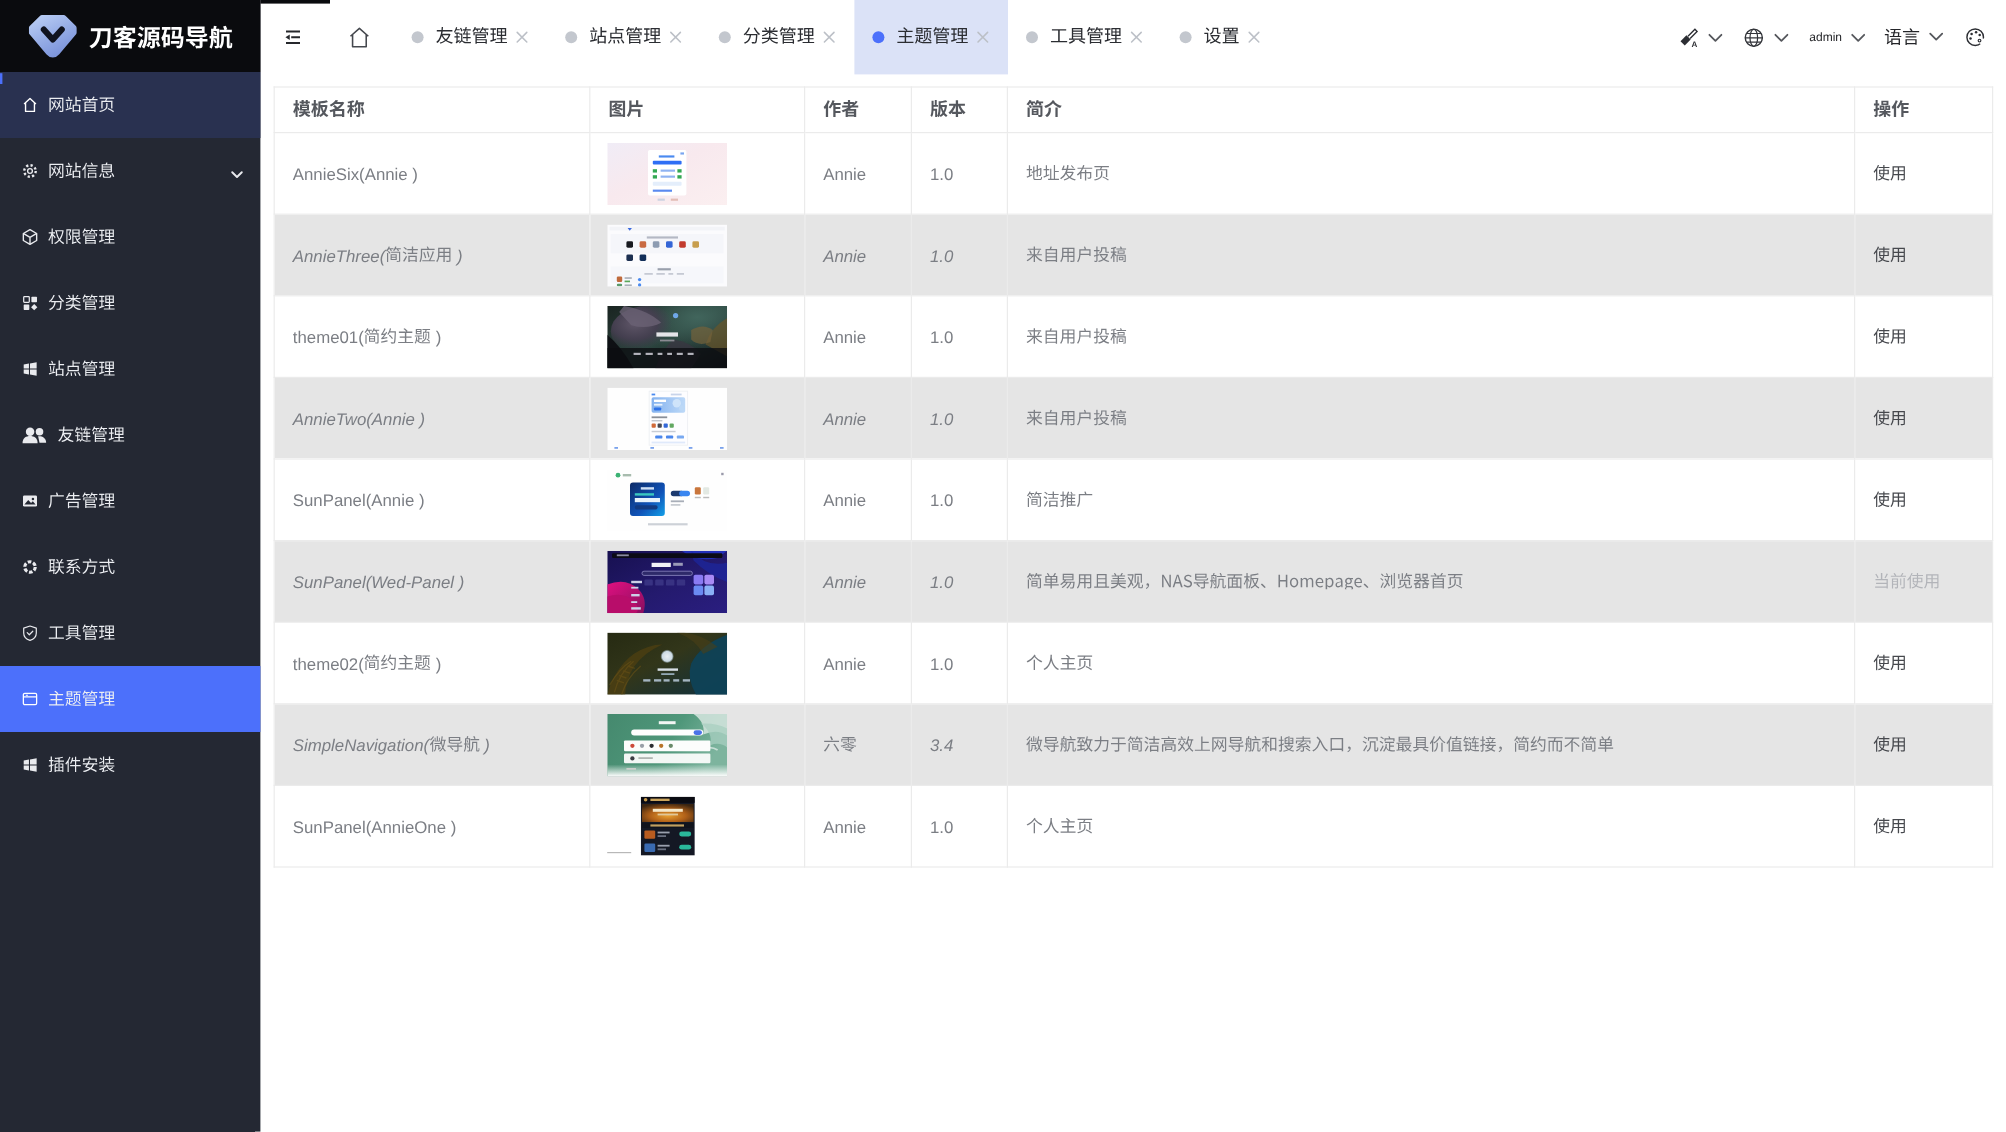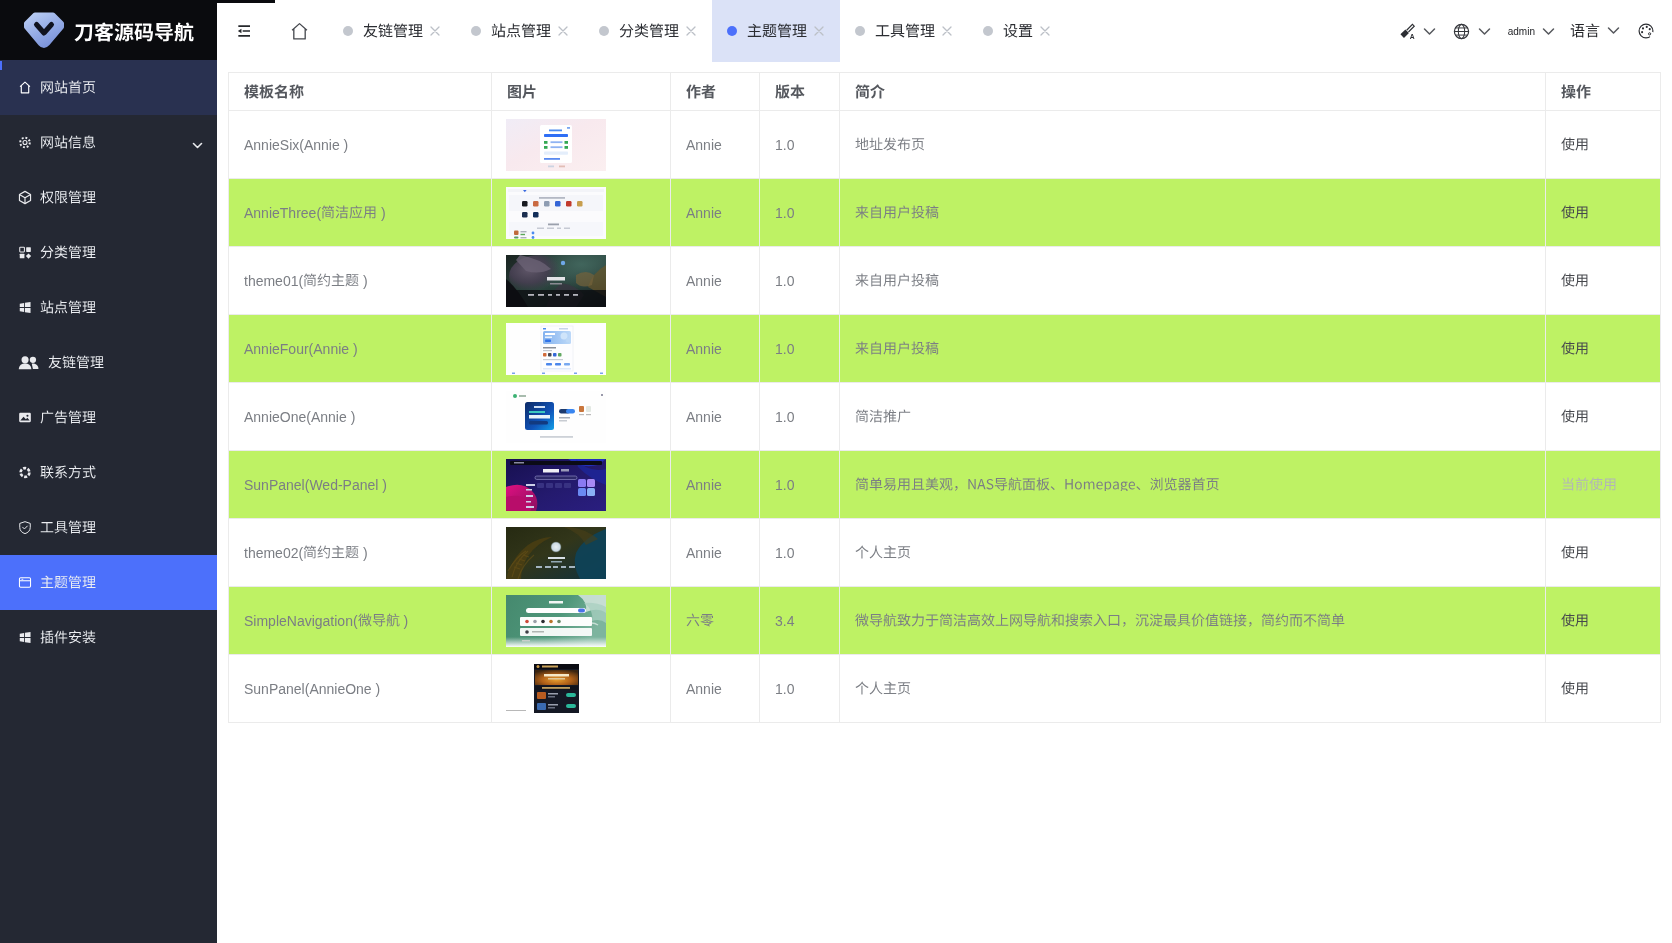--- a/index.html
+++ b/index.html
@@ -36,21 +36,21 @@
 .tright .item { display:flex; align-items:center; margin-right:0; }
 .tright .txt { font-size:10px; color:#242529; }
 .chev { margin:0 0 0 7px; display:flex; }
 
 
 .tablewrap { position:absolute; left:228px; top:72px; width:1432px; }
 table { border-collapse:collapse; width:1432px; table-layout:fixed; }
 th, td { border:1px solid #ebebeb; font-weight:normal; text-align:left; padding:0 0 0 15px; overflow:hidden; }
 th { height:38px; color:#55585e; font-weight:bold; font-size:15px; }
 td { height:68px; color:#7b7e84; font-size:14px; }
-tr.stripe td { background:#bef264; }
+tr.stripe td { background:#e5e5e5;font-style:italic; }
 .c1{width:263px;} .c2{width:179px;} .c3{width:89px;} .c4{width:80px;} .c5{width:706px;} .c6{width:115px;}
 td.imgcell { padding:0 0 0 14px; }
 .thumb { width:100px; height:52px; position:relative; overflow:hidden; }
 .muted { color:#b2b4b9; }
 td.use { color:#46484d; }
 </style>
 </head>
 <body>
 
 <div class="sidebar">
@@ -489,21 +489,21 @@
     <td>Annie</td>
           <td>1.0</td>
           <td><svg class="cj " width="84.0" height="14.0" viewBox="0 -12.3 84.0 14.0" style="vertical-align:-1.7px">
               <path d="M10.6 -8.8C10.3 -8 9.7 -6.7 9.2 -6L10.1 -5.7C10.6 -6.4 11.2 -7.5 11.7 -8.5ZM2.6 -8.4C3.1 -7.6 3.7 -6.4 3.9 -5.7L4.9 -6.1C4.7 -6.8 4.1 -7.9 3.5 -8.7ZM6.4 -11.8V-10.1H1.5V-9.1H6.4V-5.5H0.8V-4.5H5.7C4.4 -2.8 2.4 -1.2 0.5 -0.4C0.7 -0.2 1.1 0.3 1.2 0.5C3.1 -0.4 5.1 -2.1 6.4 -3.9V1.1H7.5V-4C8.9 -2.1 10.9 -0.4 12.8 0.5C13 0.3 13.3 -0.1 13.6 -0.3C11.6 -1.2 9.6 -2.8 8.3 -4.5H13.2V-5.5H7.5V-9.1H12.6V-10.1H7.5V-11.8Z M17.3 -5.8H24.8V-3.7H17.3ZM17.3 -6.7V-8.8H24.8V-6.7ZM17.3 -2.7H24.8V-0.6H17.3ZM20.4 -11.8C20.3 -11.2 20 -10.5 19.8 -9.8H16.3V1.1H17.3V0.4H24.8V1.1H25.9V-9.8H20.9C21.1 -10.4 21.4 -11 21.6 -11.6Z M30.1 -10.8V-5.7C30.1 -3.7 30 -1.2 28.4 0.5C28.7 0.6 29.1 1 29.3 1.2C30.3 0 30.8 -1.6 31 -3.2H34.5V1H35.6V-3.2H39.4V-0.3C39.4 -0.1 39.3 0 39 0C38.7 0.1 37.8 0.1 36.8 0C36.9 0.3 37.1 0.8 37.2 1C38.5 1.1 39.3 1 39.8 0.9C40.2 0.7 40.4 0.4 40.4 -0.3V-10.8ZM31.2 -9.8H34.5V-7.5H31.2ZM39.4 -9.8V-7.5H35.6V-9.8ZM31.2 -6.5H34.5V-4.2H31.1C31.2 -4.7 31.2 -5.2 31.2 -5.7ZM39.4 -6.5V-4.2H35.6V-6.5Z M45.5 -8.6H52.8V-5.8H45.4L45.5 -6.5ZM48.2 -11.6C48.5 -10.9 48.8 -10.2 48.9 -9.6H44.4V-6.5C44.4 -4.4 44.2 -1.5 42.5 0.6C42.7 0.7 43.2 1 43.4 1.2C44.8 -0.5 45.2 -2.8 45.4 -4.8H52.8V-3.9H53.8V-9.6H49.4L50 -9.8C49.9 -10.3 49.5 -11.2 49.2 -11.8Z M58.6 -11.8V-8.9H56.6V-8H58.6V-4.9C57.8 -4.7 57.1 -4.5 56.5 -4.4L56.8 -3.3L58.6 -3.9V-0.2C58.6 -0 58.5 0 58.3 0.1C58.1 0.1 57.5 0.1 56.8 0C57 0.3 57.1 0.7 57.2 1C58.1 1 58.7 1 59.1 0.8C59.4 0.7 59.6 0.4 59.6 -0.2V-4.2L61 -4.6L60.9 -5.6L59.6 -5.2V-8H61.3V-8.9H59.6V-11.8ZM62.6 -11.3V-9.7C62.6 -8.7 62.4 -7.6 60.8 -6.7C61 -6.5 61.4 -6.1 61.5 -5.9C63.2 -6.9 63.6 -8.4 63.6 -9.7V-10.3H66.1V-8C66.1 -7 66.3 -6.6 67.3 -6.6C67.5 -6.6 68.2 -6.6 68.4 -6.6C68.7 -6.6 69 -6.6 69.2 -6.6C69.2 -6.9 69.1 -7.3 69.1 -7.5C68.9 -7.5 68.6 -7.5 68.4 -7.5C68.2 -7.5 67.5 -7.5 67.3 -7.5C67.1 -7.5 67.1 -7.6 67.1 -8V-11.3ZM67 -4.6C66.5 -3.5 65.7 -2.6 64.8 -1.9C63.9 -2.6 63.2 -3.6 62.7 -4.6ZM61.3 -5.6V-4.6H61.9L61.7 -4.5C62.2 -3.3 63 -2.2 64 -1.3C62.8 -0.6 61.5 -0.1 60.1 0.2C60.4 0.4 60.6 0.9 60.7 1.1C62.1 0.8 63.6 0.2 64.8 -0.6C65.9 0.2 67.2 0.8 68.8 1.1C68.9 0.9 69.2 0.4 69.4 0.2C68 -0.1 66.8 -0.6 65.7 -1.3C66.9 -2.3 67.9 -3.6 68.4 -5.3L67.8 -5.6L67.6 -5.6Z M77.3 -7.9H81.3V-6.6H77.3ZM76.3 -8.6V-5.8H82.2V-8.6ZM78.2 -2.5H80.4V-1.2H78.2ZM77.4 -3.3V-0.4H81.2V-3.3ZM74.7 -11.6C73.7 -11.2 72.1 -10.8 70.7 -10.6C70.8 -10.3 71 -10 71 -9.7C71.6 -9.8 72.1 -9.9 72.7 -10V-7.7H70.7V-6.7H72.5C72 -5.2 71.2 -3.4 70.4 -2.4C70.5 -2.1 70.8 -1.7 70.9 -1.4C71.6 -2.2 72.2 -3.5 72.7 -4.9V1.1H73.7V-5.3C74.1 -4.8 74.5 -4.1 74.7 -3.7L75.4 -4.6C75.1 -4.9 74.1 -6 73.7 -6.4V-6.7H75.5V-7.7H73.7V-10.2C74.3 -10.4 74.9 -10.5 75.3 -10.7ZM78.2 -11.6C78.5 -11.2 78.7 -10.7 78.8 -10.3H75.3V-9.4H83.4V-10.3H79.9C79.8 -10.8 79.5 -11.4 79.2 -11.8ZM75.5 -5V1.1H76.4V-4.1H82.2V0.1C82.2 0.3 82.1 0.3 82 0.3C81.9 0.3 81.4 0.3 80.9 0.3C81 0.5 81.1 0.9 81.2 1.1C81.9 1.1 82.4 1.1 82.7 1C83.1 0.8 83.1 0.6 83.1 0.1V-5Z" fill="#7b7e84"></path>
             </svg></td>
           <td class="use"><svg class="cj " width="28.0" height="14.0" viewBox="0 -12.3 28.0 14.0" style="vertical-align:-1.7px">
               <path d="M8.4 -11.7V-10.2H4.5V-9.2H8.4V-7.9H4.9V-4H8.3C8.2 -3.2 8 -2.5 7.6 -1.8C6.8 -2.4 6.2 -3 5.8 -3.7L4.9 -3.4C5.4 -2.5 6.1 -1.8 6.9 -1.1C6.3 -0.5 5.3 -0.1 4 0.3C4.2 0.5 4.5 0.9 4.6 1.2C6.1 0.7 7.1 0.1 7.8 -0.5C9.2 0.3 11 0.9 13 1.1C13.1 0.8 13.4 0.4 13.6 0.2C11.6 -0 9.8 -0.5 8.4 -1.3C9 -2.1 9.2 -3 9.3 -4H13V-7.9H9.4V-9.2H13.5V-10.2H9.4V-11.7ZM5.9 -7H8.4V-5.5L8.4 -4.9H5.9ZM9.4 -7H12V-4.9H9.4L9.4 -5.5ZM3.9 -11.8C3.1 -9.7 1.7 -7.6 0.3 -6.2C0.5 -6 0.8 -5.4 0.9 -5.2C1.4 -5.7 1.9 -6.4 2.4 -7V1.2H3.4V-8.6C4 -9.5 4.5 -10.5 4.9 -11.5Z M16.1 -10.8V-5.7C16.1 -3.7 16 -1.2 14.4 0.5C14.7 0.6 15.1 1 15.3 1.2C16.3 0 16.8 -1.6 17 -3.2H20.5V1H21.6V-3.2H25.4V-0.3C25.4 -0.1 25.3 0 25 0C24.7 0.1 23.8 0.1 22.8 0C22.9 0.3 23.1 0.8 23.2 1C24.5 1.1 25.3 1 25.8 0.9C26.2 0.7 26.4 0.4 26.4 -0.3V-10.8ZM17.2 -9.8H20.5V-7.5H17.2ZM25.4 -9.8V-7.5H21.6V-9.8ZM17.2 -6.5H20.5V-4.2H17.1C17.2 -4.7 17.2 -5.2 17.2 -5.7ZM25.4 -6.5V-4.2H21.6V-6.5Z" fill="#46484d"></path>
             </svg></td>
   </tr>
   <tr class="stripe">
-    <td>AnnieFour(Annie )</td>
+    <td>AnnieTwo(Annie )</td>
     <td class="imgcell">
             <div class="thumb"><svg width="100" height="52">
 <defs>
                   <linearGradient id="p4" x1="0" y1="0" x2="1" y2="0">
                     <stop offset="0" stop-color="#84b2ef"></stop>
                     <stop offset="1" stop-color="#bdd9f8"></stop>
                   </linearGradient>
                 </defs>
 <rect width="100" height="52" fill="#fefefe"></rect>
 <rect x="35" y="3" width="32" height="45" fill="#fdfdff" stroke="#eef0f4" stroke-width="0.8"></rect>
@@ -539,21 +539,21 @@
     <td>Annie</td>
           <td>1.0</td>
           <td><svg class="cj " width="84.0" height="14.0" viewBox="0 -12.3 84.0 14.0" style="vertical-align:-1.7px">
               <path d="M10.6 -8.8C10.3 -8 9.7 -6.7 9.2 -6L10.1 -5.7C10.6 -6.4 11.2 -7.5 11.7 -8.5ZM2.6 -8.4C3.1 -7.6 3.7 -6.4 3.9 -5.7L4.9 -6.1C4.7 -6.8 4.1 -7.9 3.5 -8.7ZM6.4 -11.8V-10.1H1.5V-9.1H6.4V-5.5H0.8V-4.5H5.7C4.4 -2.8 2.4 -1.2 0.5 -0.4C0.7 -0.2 1.1 0.3 1.2 0.5C3.1 -0.4 5.1 -2.1 6.4 -3.9V1.1H7.5V-4C8.9 -2.1 10.9 -0.4 12.8 0.5C13 0.3 13.3 -0.1 13.6 -0.3C11.6 -1.2 9.6 -2.8 8.3 -4.5H13.2V-5.5H7.5V-9.1H12.6V-10.1H7.5V-11.8Z M17.3 -5.8H24.8V-3.7H17.3ZM17.3 -6.7V-8.8H24.8V-6.7ZM17.3 -2.7H24.8V-0.6H17.3ZM20.4 -11.8C20.3 -11.2 20 -10.5 19.8 -9.8H16.3V1.1H17.3V0.4H24.8V1.1H25.9V-9.8H20.9C21.1 -10.4 21.4 -11 21.6 -11.6Z M30.1 -10.8V-5.7C30.1 -3.7 30 -1.2 28.4 0.5C28.7 0.6 29.1 1 29.3 1.2C30.3 0 30.8 -1.6 31 -3.2H34.5V1H35.6V-3.2H39.4V-0.3C39.4 -0.1 39.3 0 39 0C38.7 0.1 37.8 0.1 36.8 0C36.9 0.3 37.1 0.8 37.2 1C38.5 1.1 39.3 1 39.8 0.9C40.2 0.7 40.4 0.4 40.4 -0.3V-10.8ZM31.2 -9.8H34.5V-7.5H31.2ZM39.4 -9.8V-7.5H35.6V-9.8ZM31.2 -6.5H34.5V-4.2H31.1C31.2 -4.7 31.2 -5.2 31.2 -5.7ZM39.4 -6.5V-4.2H35.6V-6.5Z M45.5 -8.6H52.8V-5.8H45.4L45.5 -6.5ZM48.2 -11.6C48.5 -10.9 48.8 -10.2 48.9 -9.6H44.4V-6.5C44.4 -4.4 44.2 -1.5 42.5 0.6C42.7 0.7 43.2 1 43.4 1.2C44.8 -0.5 45.2 -2.8 45.4 -4.8H52.8V-3.9H53.8V-9.6H49.4L50 -9.8C49.9 -10.3 49.5 -11.2 49.2 -11.8Z M58.6 -11.8V-8.9H56.6V-8H58.6V-4.9C57.8 -4.7 57.1 -4.5 56.5 -4.4L56.8 -3.3L58.6 -3.9V-0.2C58.6 -0 58.5 0 58.3 0.1C58.1 0.1 57.5 0.1 56.8 0C57 0.3 57.1 0.7 57.2 1C58.1 1 58.7 1 59.1 0.8C59.4 0.7 59.6 0.4 59.6 -0.2V-4.2L61 -4.6L60.9 -5.6L59.6 -5.2V-8H61.3V-8.9H59.6V-11.8ZM62.6 -11.3V-9.7C62.6 -8.7 62.4 -7.6 60.8 -6.7C61 -6.5 61.4 -6.1 61.5 -5.9C63.2 -6.9 63.6 -8.4 63.6 -9.7V-10.3H66.1V-8C66.1 -7 66.3 -6.6 67.3 -6.6C67.5 -6.6 68.2 -6.6 68.4 -6.6C68.7 -6.6 69 -6.6 69.2 -6.6C69.2 -6.9 69.1 -7.3 69.1 -7.5C68.9 -7.5 68.6 -7.5 68.4 -7.5C68.2 -7.5 67.5 -7.5 67.3 -7.5C67.1 -7.5 67.1 -7.6 67.1 -8V-11.3ZM67 -4.6C66.5 -3.5 65.7 -2.6 64.8 -1.9C63.9 -2.6 63.2 -3.6 62.7 -4.6ZM61.3 -5.6V-4.6H61.9L61.7 -4.5C62.2 -3.3 63 -2.2 64 -1.3C62.8 -0.6 61.5 -0.1 60.1 0.2C60.4 0.4 60.6 0.9 60.7 1.1C62.1 0.8 63.6 0.2 64.8 -0.6C65.9 0.2 67.2 0.8 68.8 1.1C68.9 0.9 69.2 0.4 69.4 0.2C68 -0.1 66.8 -0.6 65.7 -1.3C66.9 -2.3 67.9 -3.6 68.4 -5.3L67.8 -5.6L67.6 -5.6Z M77.3 -7.9H81.3V-6.6H77.3ZM76.3 -8.6V-5.8H82.2V-8.6ZM78.2 -2.5H80.4V-1.2H78.2ZM77.4 -3.3V-0.4H81.2V-3.3ZM74.7 -11.6C73.7 -11.2 72.1 -10.8 70.7 -10.6C70.8 -10.3 71 -10 71 -9.7C71.6 -9.8 72.1 -9.9 72.7 -10V-7.7H70.7V-6.7H72.5C72 -5.2 71.2 -3.4 70.4 -2.4C70.5 -2.1 70.8 -1.7 70.9 -1.4C71.6 -2.2 72.2 -3.5 72.7 -4.9V1.1H73.7V-5.3C74.1 -4.8 74.5 -4.1 74.7 -3.7L75.4 -4.6C75.1 -4.9 74.1 -6 73.7 -6.4V-6.7H75.5V-7.7H73.7V-10.2C74.3 -10.4 74.9 -10.5 75.3 -10.7ZM78.2 -11.6C78.5 -11.2 78.7 -10.7 78.8 -10.3H75.3V-9.4H83.4V-10.3H79.9C79.8 -10.8 79.5 -11.4 79.2 -11.8ZM75.5 -5V1.1H76.4V-4.1H82.2V0.1C82.2 0.3 82.1 0.3 82 0.3C81.9 0.3 81.4 0.3 80.9 0.3C81 0.5 81.1 0.9 81.2 1.1C81.9 1.1 82.4 1.1 82.7 1C83.1 0.8 83.1 0.6 83.1 0.1V-5Z" fill="#7b7e84"></path>
             </svg></td>
           <td class="use"><svg class="cj " width="28.0" height="14.0" viewBox="0 -12.3 28.0 14.0" style="vertical-align:-1.7px">
               <path d="M8.4 -11.7V-10.2H4.5V-9.2H8.4V-7.9H4.9V-4H8.3C8.2 -3.2 8 -2.5 7.6 -1.8C6.8 -2.4 6.2 -3 5.8 -3.7L4.9 -3.4C5.4 -2.5 6.1 -1.8 6.9 -1.1C6.3 -0.5 5.3 -0.1 4 0.3C4.2 0.5 4.5 0.9 4.6 1.2C6.1 0.7 7.1 0.1 7.8 -0.5C9.2 0.3 11 0.9 13 1.1C13.1 0.8 13.4 0.4 13.6 0.2C11.6 -0 9.8 -0.5 8.4 -1.3C9 -2.1 9.2 -3 9.3 -4H13V-7.9H9.4V-9.2H13.5V-10.2H9.4V-11.7ZM5.9 -7H8.4V-5.5L8.4 -4.9H5.9ZM9.4 -7H12V-4.9H9.4L9.4 -5.5ZM3.9 -11.8C3.1 -9.7 1.7 -7.6 0.3 -6.2C0.5 -6 0.8 -5.4 0.9 -5.2C1.4 -5.7 1.9 -6.4 2.4 -7V1.2H3.4V-8.6C4 -9.5 4.5 -10.5 4.9 -11.5Z M16.1 -10.8V-5.7C16.1 -3.7 16 -1.2 14.4 0.5C14.7 0.6 15.1 1 15.3 1.2C16.3 0 16.8 -1.6 17 -3.2H20.5V1H21.6V-3.2H25.4V-0.3C25.4 -0.1 25.3 0 25 0C24.7 0.1 23.8 0.1 22.8 0C22.9 0.3 23.1 0.8 23.2 1C24.5 1.1 25.3 1 25.8 0.9C26.2 0.7 26.4 0.4 26.4 -0.3V-10.8ZM17.2 -9.8H20.5V-7.5H17.2ZM25.4 -9.8V-7.5H21.6V-9.8ZM17.2 -6.5H20.5V-4.2H17.1C17.2 -4.7 17.2 -5.2 17.2 -5.7ZM25.4 -6.5V-4.2H21.6V-6.5Z" fill="#46484d"></path>
             </svg></td>
   </tr>
   <tr>
-    <td>AnnieOne(Annie )</td>
+    <td>SunPanel(Annie )</td>
     <td class="imgcell">
             <div class="thumb"><svg width="100" height="52">
 <defs>
                   <linearGradient id="p5" x1="0" y1="0" x2="1" y2="1">
                     <stop offset="0" stop-color="#0c2a66"></stop>
                     <stop offset="0.6" stop-color="#1053b8"></stop>
                     <stop offset="1" stop-color="#12a0e8"></stop>
                   </linearGradient>
                 </defs>
 <rect width="100" height="52" fill="#fefefe"></rect>

